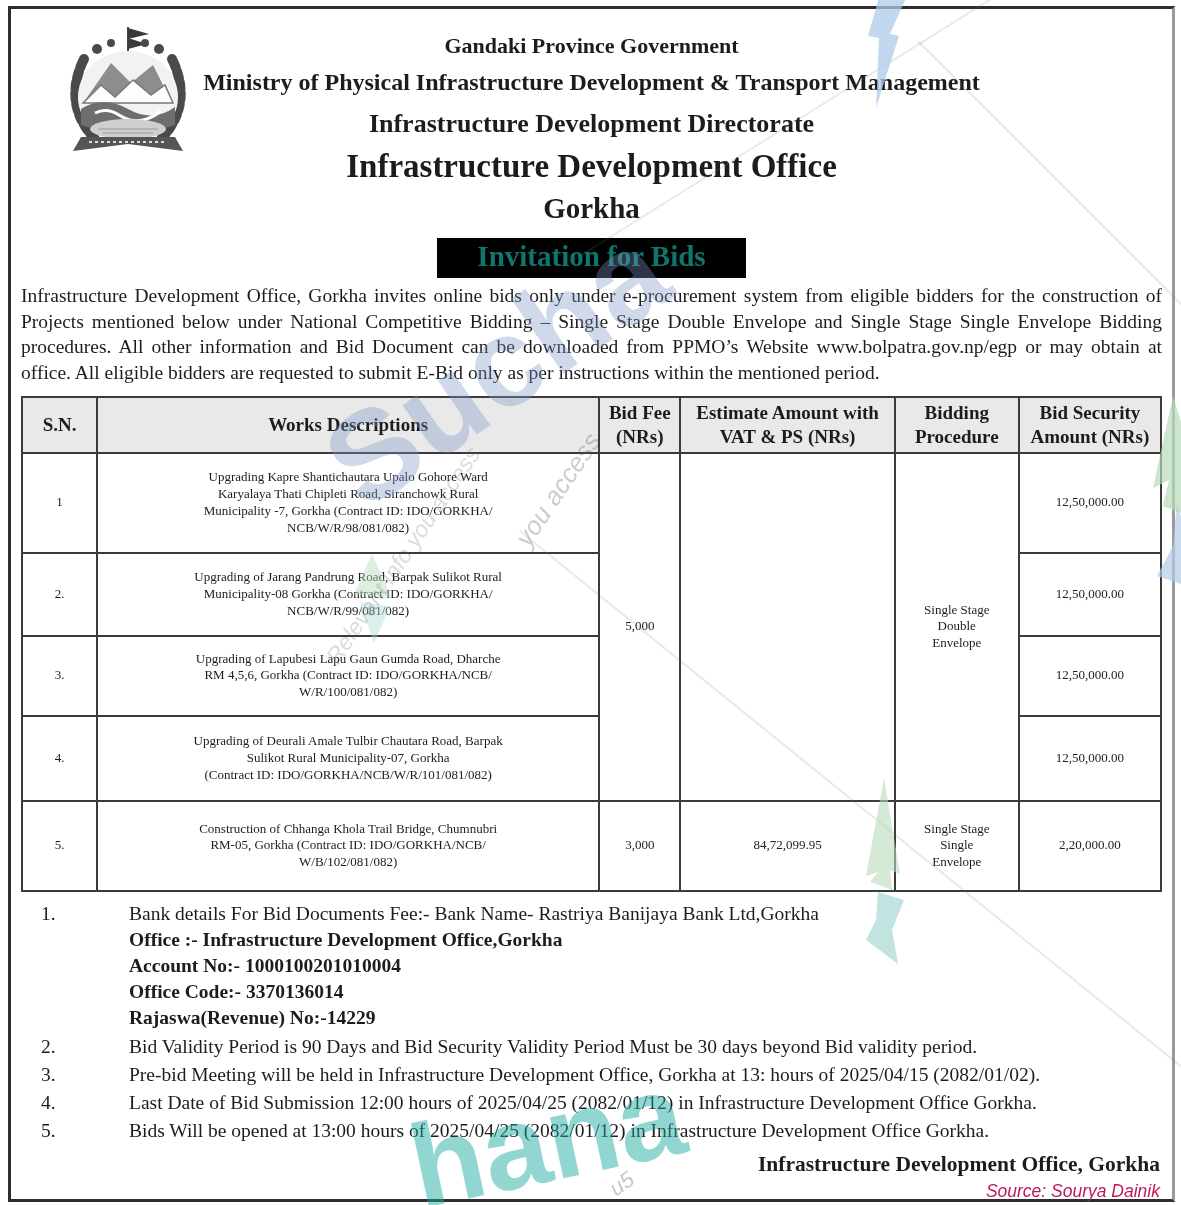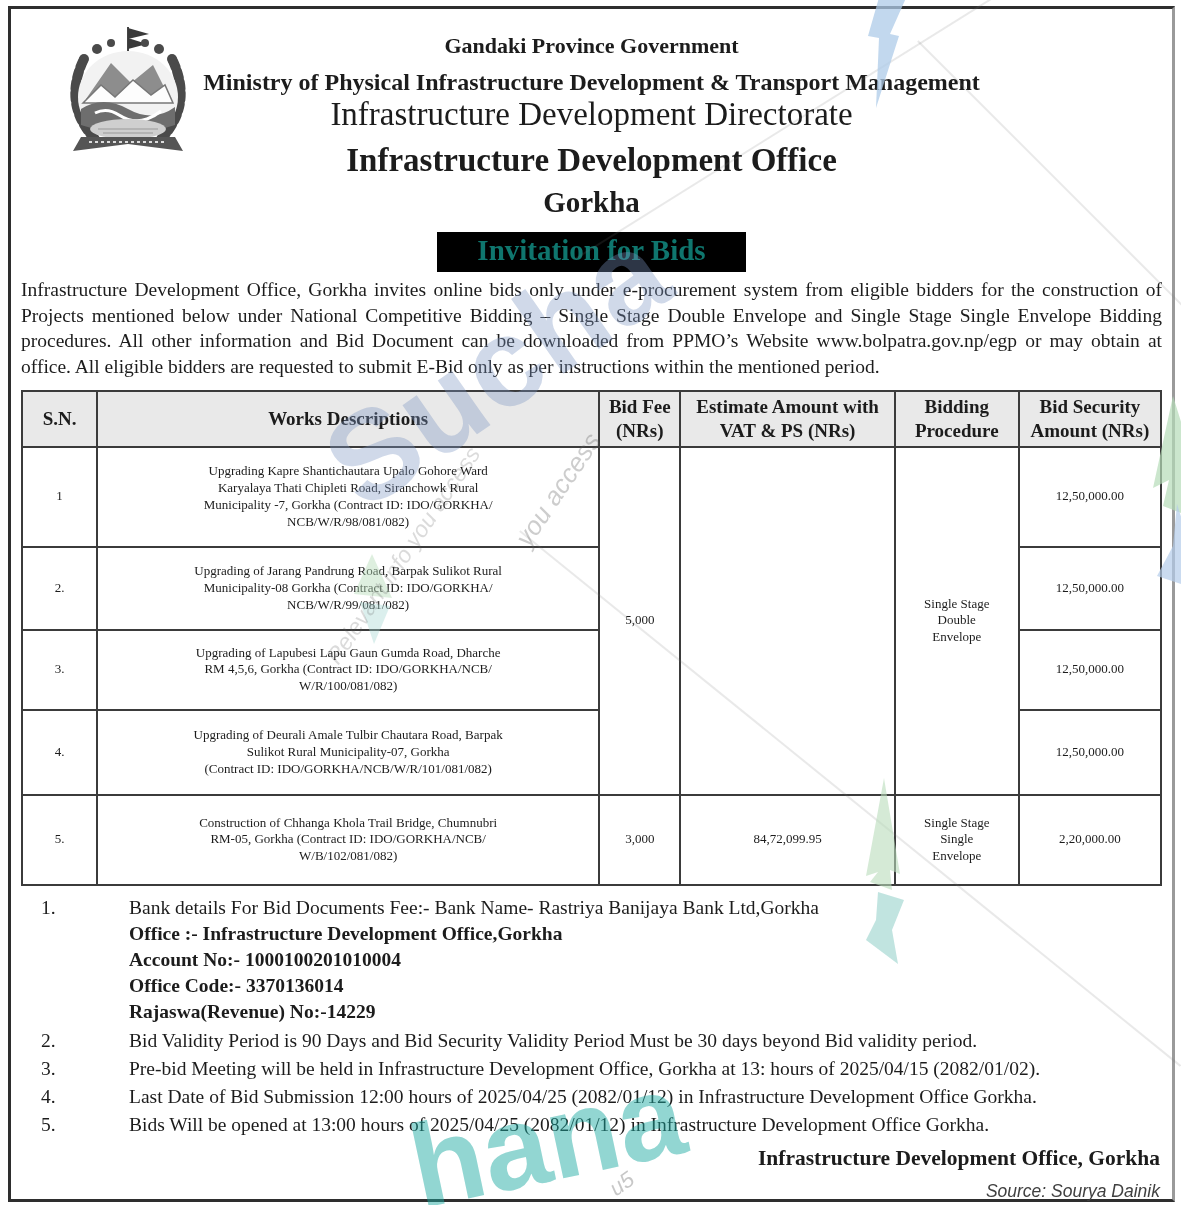--- a/index.html
+++ b/index.html
@@ -6,21 +6,21 @@
   #canvas{position:relative;width:1181px;height:1205px;overflow:hidden;background:#fff;
           font-family:"Liberation Serif","DejaVu Serif",serif;color:#1c1c1c;}
   
   .page{position:absolute;left:8px;top:6px;width:1141px;height:1166px;
         border:3px solid #2e2e2e;border-right:3px solid #9a9a9a;
         padding:12px 10px;background:#fff;}
   
   .mast{text-align:center;}
   .gov{margin-top:12px;font-size:22px;font-weight:bold;}
   .ministry{margin-top:10px;font-size:24px;font-weight:bold;}
-  .directorate{font-size:33px;font-weight:normal;}
+  .directorate{margin-top:13px;font-size:26px;font-weight:bold;}
   .office{margin-top:9px;font-size:33px;font-weight:bold;}
   .district{margin-top:7px;font-size:29px;font-weight:bold;}
   .banner-wrap{margin-top:13px;text-align:center;}
   .banner{display:inline-block;background:#000;color:#0f766e;font-size:29px;font-weight:bold;
           padding:2px 40px 5px 40px;}
   .pubdate{margin-top:11px;font-size:23px;font-weight:bold;text-align:center;}
   .intro{margin-top:5px;font-size:19.5px;line-height:1.32;text-align:justify;}
   
   .emblem{position:absolute;left:42px;top:16px;width:150px;height:130px;}
   
@@ -34,21 +34,21 @@
   tr.hrow{height:56px;} tr.r1{height:100px;} tr.r2{height:83px;} tr.r3{height:80px;}
   tr.r4{height:85px;} tr.r5{height:90px;}
   
   .notes{margin-top:9px;font-size:19.5px;line-height:1.34;}
   .note{display:flex;margin-top:2px;}
   .note-num{flex:0 0 44px;padding-left:20px;}
   .note-body{flex:1;margin-left:44px;}
   .bold{font-weight:bold;}
   .signoff{margin-top:8px;text-align:right;font-weight:bold;font-size:21.5px;padding-right:2px;}
   .source{position:absolute;top:1181px;right:21px;font-family:"Liberation Sans","DejaVu Sans",sans-serif;
-          font-style:italic;font-size:17.5px;color:#404040;}
+          font-style:italic;font-size:17.5px;color:#be185d;}
   
   .wm{position:absolute;pointer-events:none;}
   .wm-text{font-family:"Liberation Sans","DejaVu Sans",sans-serif;font-weight:bold;}
   #wm-brand-upper{left:298px;top:418px;font-size:126px;color:rgba(125,150,195,0.36);
                   transform:rotate(-35deg);transform-origin:left top;letter-spacing:1px;}
   #wm-brand-lower{left:398px;top:1102px;font-size:118px;color:rgba(28,170,160,0.48);
                   transform:rotate(-12deg);transform-origin:left top;}
   #wm-script-a{left:522px;top:528px;font-size:26px;font-style:italic;color:rgba(90,90,90,0.30);
                transform:rotate(-56deg);transform-origin:left center;font-family:"Liberation Sans",sans-serif;}
   #wm-script-b{left:332px;top:648px;font-size:23px;font-style:italic;color:rgba(90,90,90,0.22);

